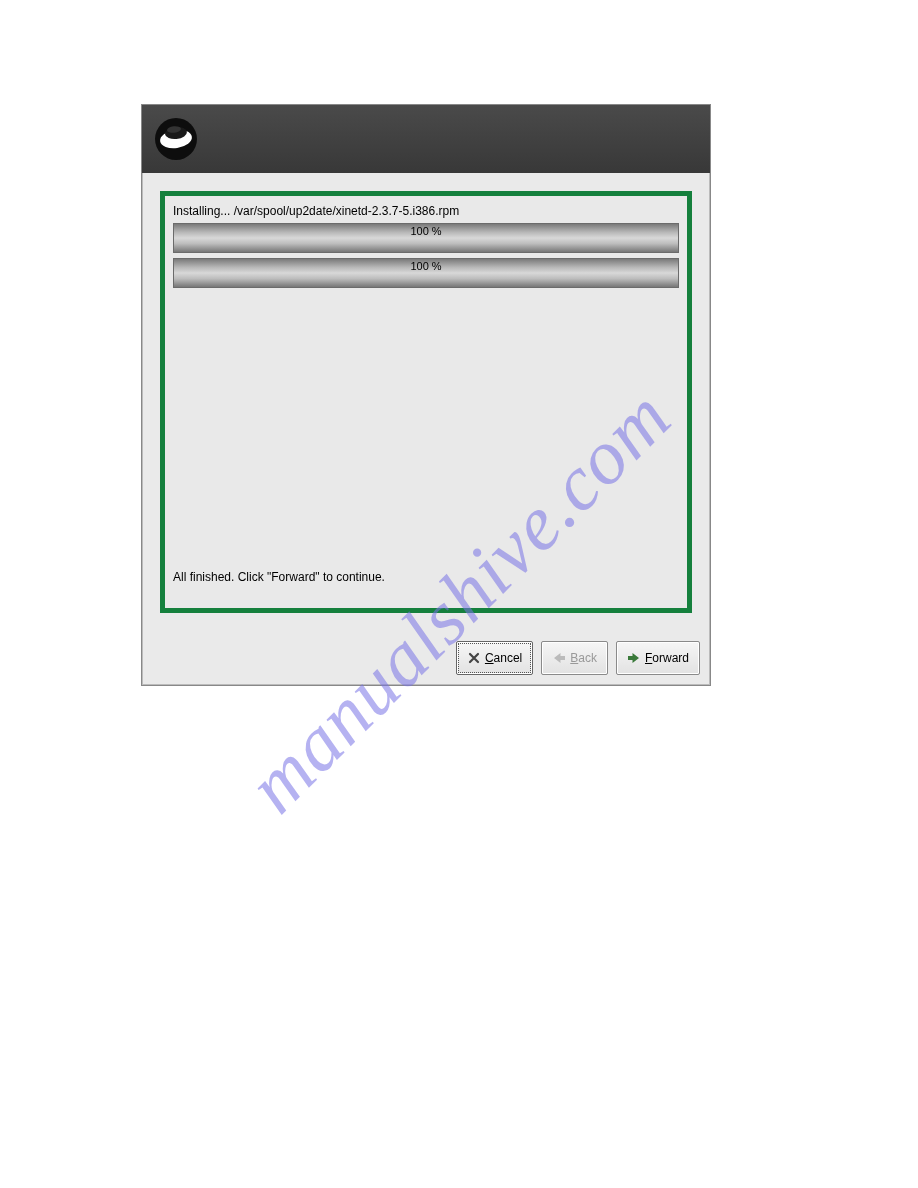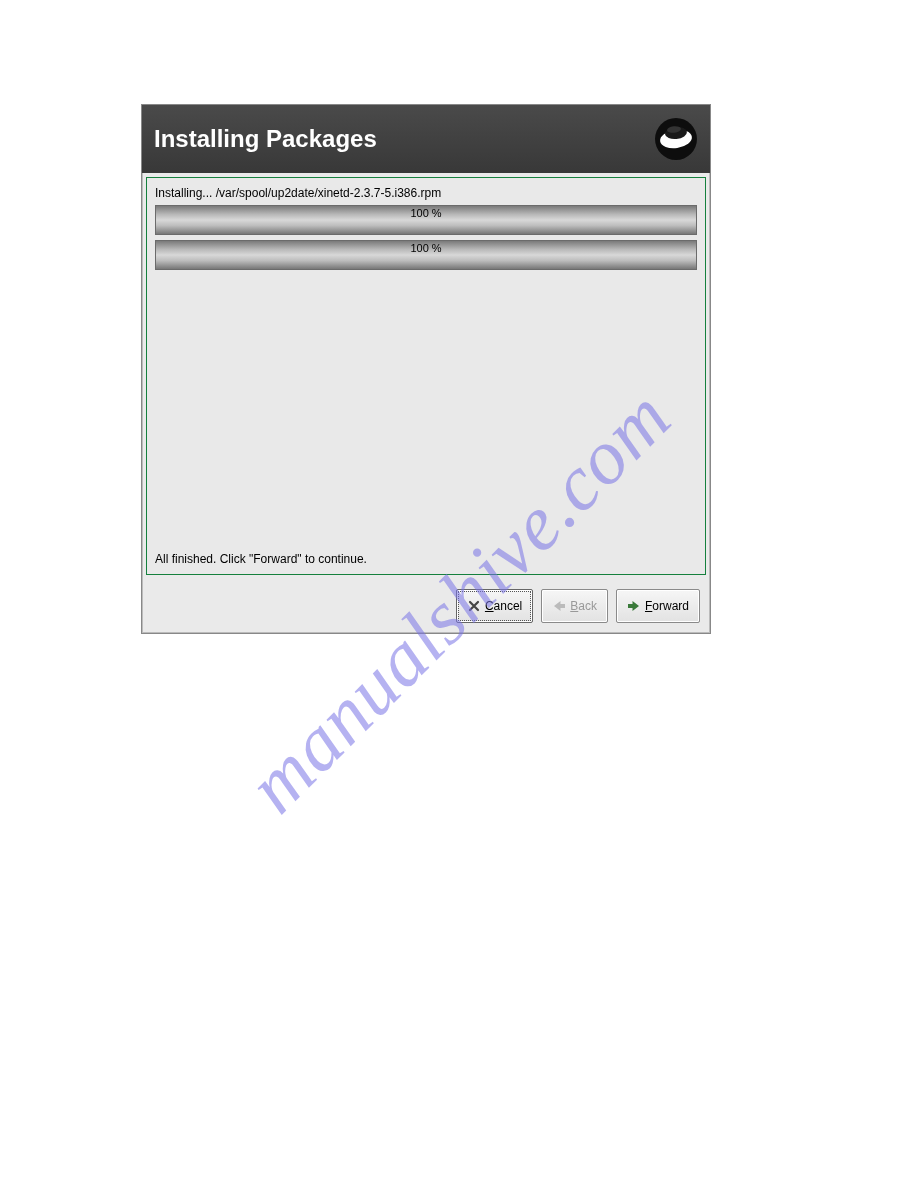--- a/index.html
+++ b/index.html
@@ -56,24 +56,24 @@
       color: #fff;
       font-weight: bold;
       font-size: 24px;
     }
     .title-icon {
       width: 44px;
       height: 44px;
       flex-shrink: 0;
     }
     .content-area {
-      margin: 4px;
+      margin: 18px;
       background: #e9e9e9;
-      border: 1px solid #15803d;
-      padding: 8px 8px 8px 8px;
+      border: 5px solid #15803d;
+      padding: 8px 8px 24px 8px;
     }
     .installing-line {
       font-size: 12px;
       color: #000;
       margin-bottom: 5px;
     }
     .progress-bar {
       height: 30px;
       border: 1px solid #6b6b6b;
       background: linear-gradient(to bottom, #7a7a7a 0%, #b8b8b8 30%, #d8d8d8 50%, #bdbdbd 70%, #777 100%);
@@ -147,21 +147,20 @@
   </style>
 </head>
 <body>
 
 <div class="watermark">
   <div class="watermark-text">manualshive.com</div>
 </div>
 
 <div class="dialog">
   <div class="title-bar">
-    <span class="title-text">Installing Packages</span>
     <span class="title-icon">
       <svg viewBox="0 0 44 44" width="44" height="44">
         <circle cx="22" cy="22" r="21" fill="#0d0d0d"></circle>
         <ellipse cx="22" cy="22" rx="16" ry="9" fill="#fff" transform="rotate(-8 22 22)"></ellipse>
         <ellipse cx="22" cy="16" rx="11" ry="6" fill="#1a1a1a" transform="rotate(-6 22 16)"></ellipse>
         <ellipse cx="20" cy="12.5" rx="7" ry="3.2" fill="#333" transform="rotate(-6 20 12.5)"></ellipse>
       </svg>
     </span>
   </div>
 

